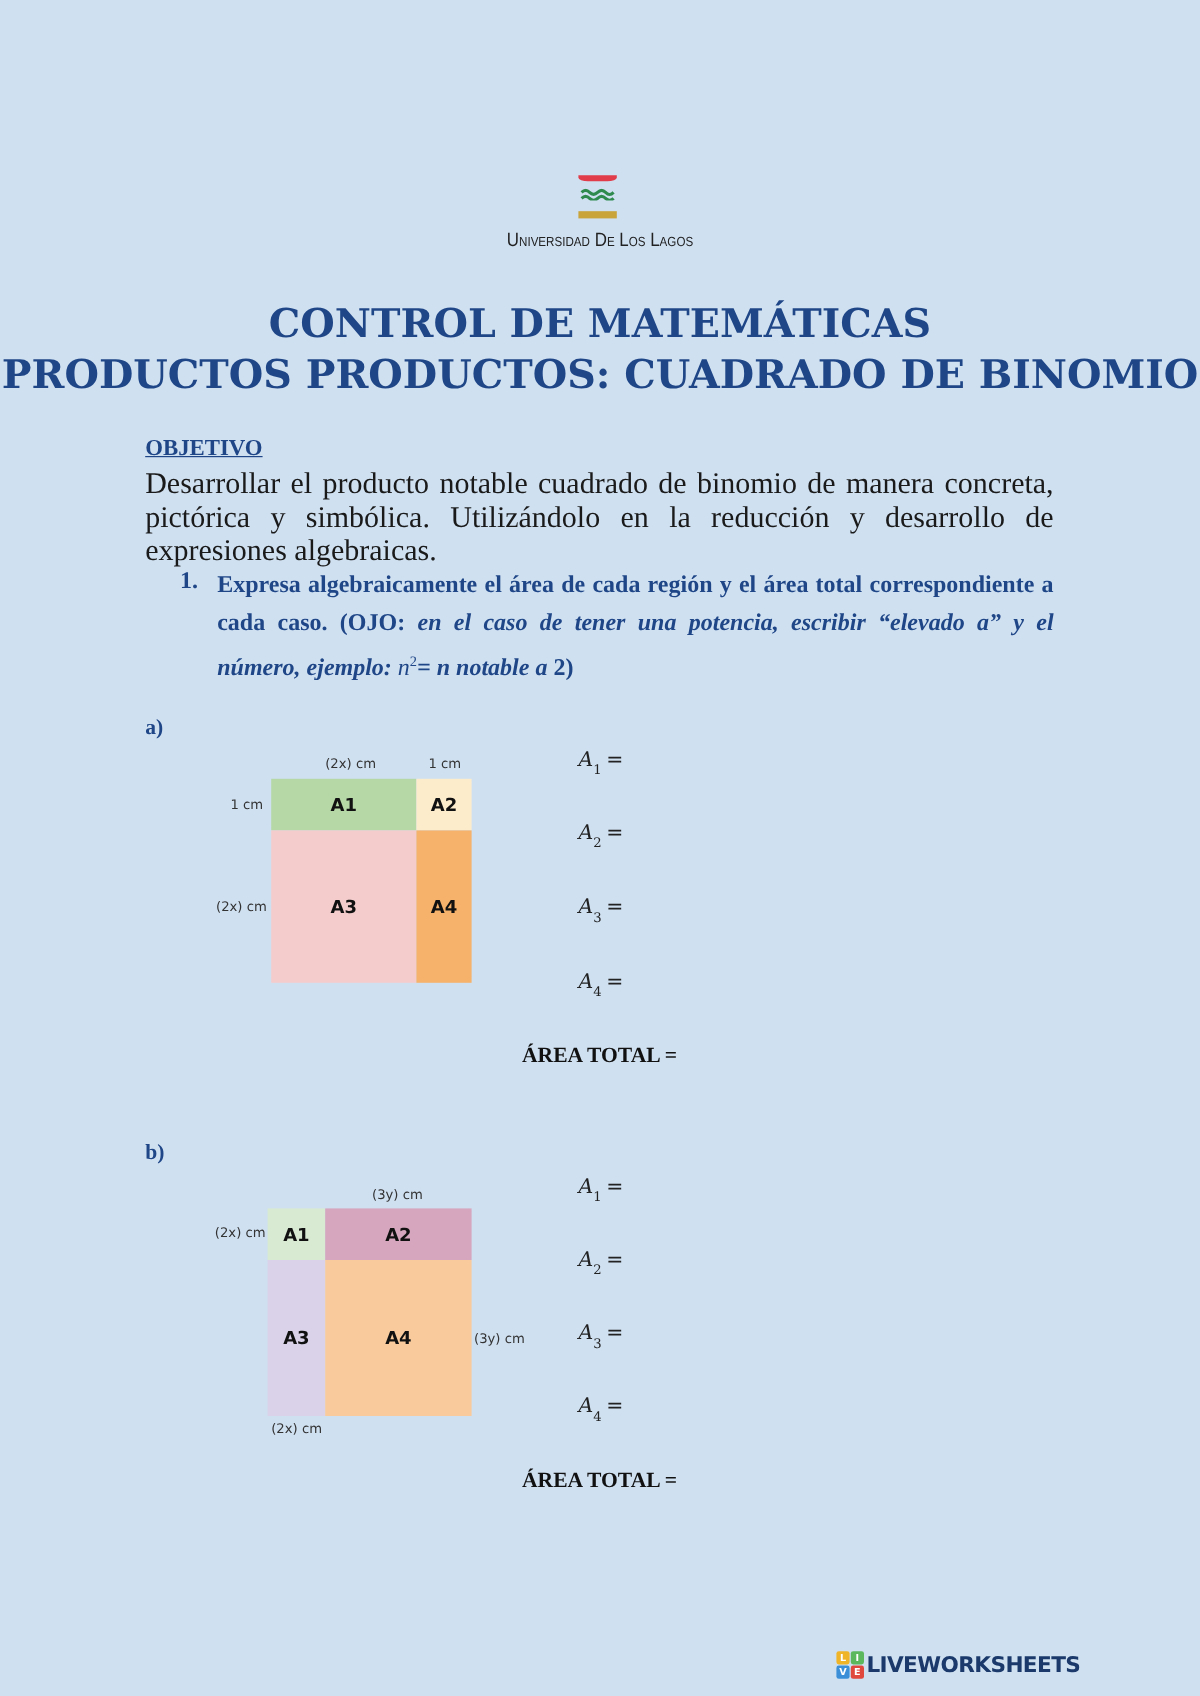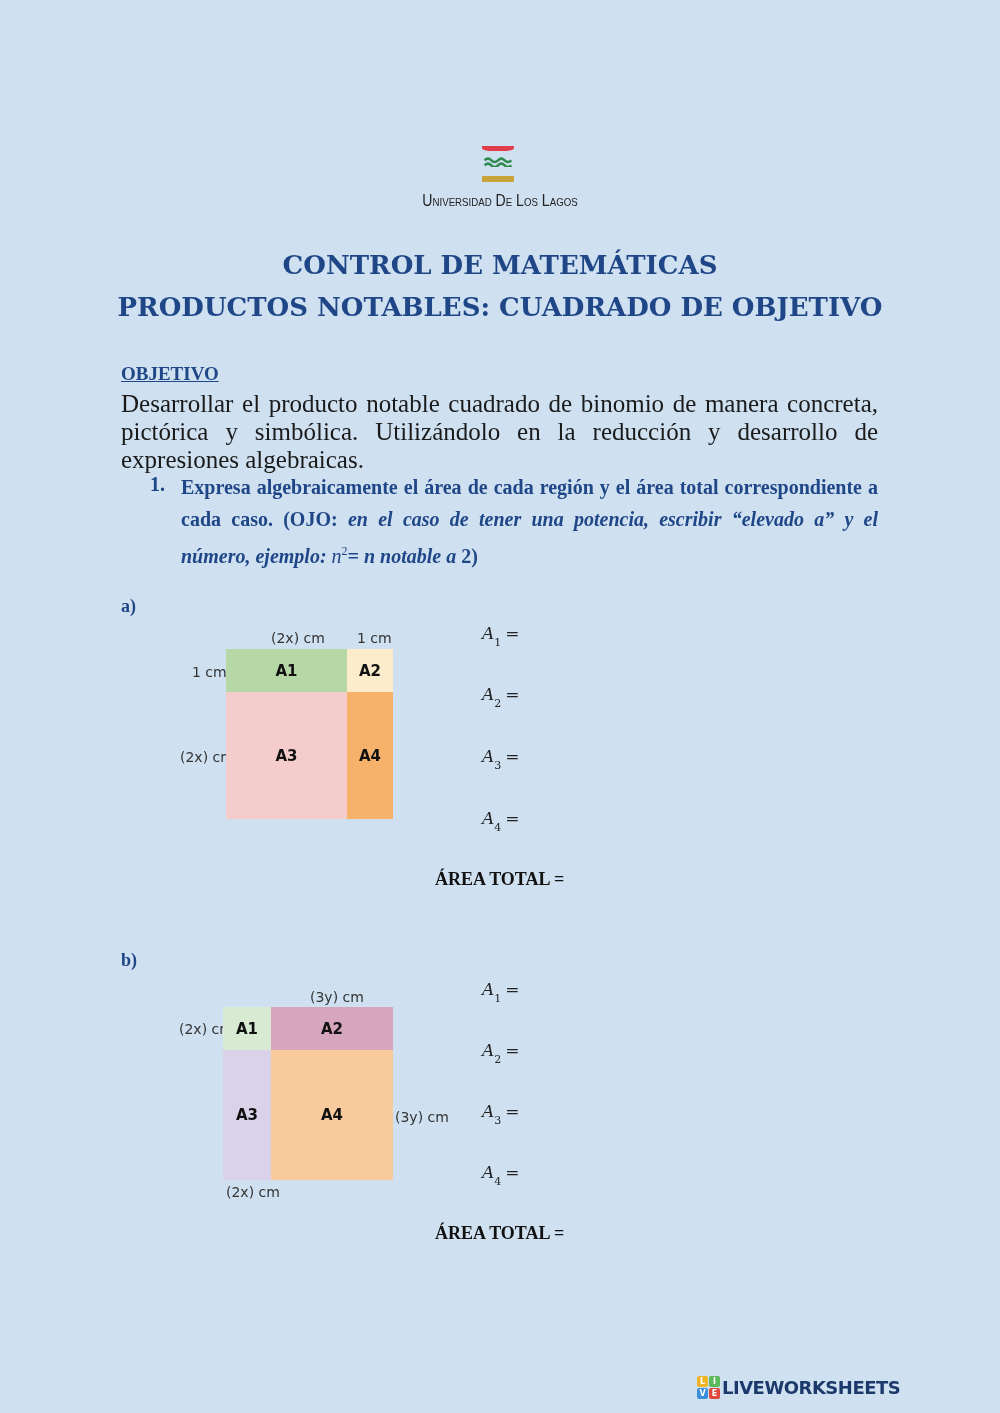--- a/index.html
+++ b/index.html
@@ -21,21 +21,21 @@
     position: absolute; top: 192px; left: 0; width: 1000px; text-align: center;
     font-family: "Liberation Sans Narrow", "Liberation Sans", sans-serif;
     font-size: 16px; letter-spacing: 0px; color: #222;
     font-variant: small-caps; transform: scaleX(0.88);
   }
 
   
   .title {
     position: absolute; left: 0; width: 1000px; text-align: center;
     font-family: "DejaVu Serif", serif; font-weight: bold;
-    color: #1f4687; font-size: 26px;
+    color: #1f4687; font-size: 33px;
   }
   .title1 { top: 250px; }
   .title2 { top: 292px; }
 
   
   .obj-head {
     position: absolute; left: 121px; top: 363px;
     font-family: "Liberation Serif", serif; font-weight: bold;
     font-size: 19px; color: #1f4687; text-decoration: underline;
   }
@@ -65,21 +65,21 @@
     font-family: "Liberation Serif", serif; font-weight: bold;
     font-size: 18px; color: #1f4687;
   }
 
   
   .cell {
     position: absolute; display: flex; align-items: center; justify-content: center;
     font-family: "DejaVu Sans", sans-serif; font-weight: bold; font-size: 15px; color: #111;
   }
   .dim {
-    position: absolute; font-family: "DejaVu Sans", sans-serif; font-size: 14px; color: #333;
+    position: absolute; font-family: "DejaVu Sans", sans-serif; font-size: 11px; color: #333;
     white-space: nowrap;
   }
 
   
   .eq {
     position: absolute; left: 482px;
     font-family: "DejaVu Serif", serif; font-style: italic; font-size: 17px; color: #222;
   }
   .eq sub { font-size: 11px; font-style: normal; position: relative; top: 3px; }
   .eq .equals { font-style: normal; margin-left: 4px; }
@@ -108,21 +108,21 @@
   <div class="logo-stripe stripe-red"></div>
   <svg class="logo-stripe stripe-green" width="32" height="12" viewBox="0 0 32 12">
     <path d="M0 4 Q4 0 8 4 T16 4 T24 4 T32 4" stroke="#2f8a4e" stroke-width="3" fill="none"></path>
     <path d="M0 10 Q4 6 8 10 T16 10 T24 10 T32 10" stroke="#2f8a4e" stroke-width="3" fill="none"></path>
   </svg>
   <div class="logo-stripe stripe-gold"></div>
   <div class="uni-name">Universidad De Los Lagos</div>
 </div>
 
 <div class="title title1">CONTROL DE MATEMÁTICAS</div>
-<div class="title title2">PRODUCTOS NOTABLES: CUADRADO DE OBJETIVO</div>
+<div class="title title2">PRODUCTOS PRODUCTOS: CUADRADO DE BINOMIO</div>
 
 <div class="obj-head">OBJETIVO</div>
 <div class="obj-text">Desarrollar el producto notable cuadrado de binomio de manera concreta, pictórica y simbólica. Utilizándolo en la reducción y desarrollo de expresiones algebraicas.</div>
 
 <div class="q-num">1.</div>
 <div class="q-text">
   <span>Expresa algebraicamente el área de cada región y el área total correspondiente a cada caso. (OJO: </span><i>en el caso de tener una potencia, escribir “elevado a” y el número, ejemplo: </i><i style="font-weight:normal">n</i><sup>2</sup><i>= n notable a</i><span> 2)</span>
 </div>
 
 <div class="part-label" style="top:596px">a)</div>

